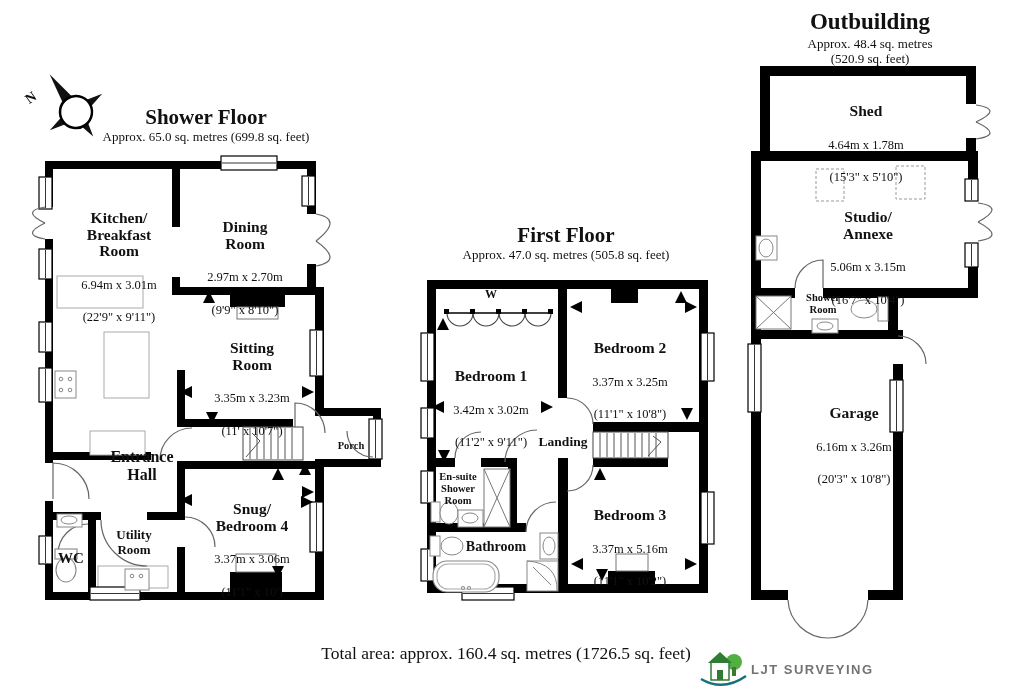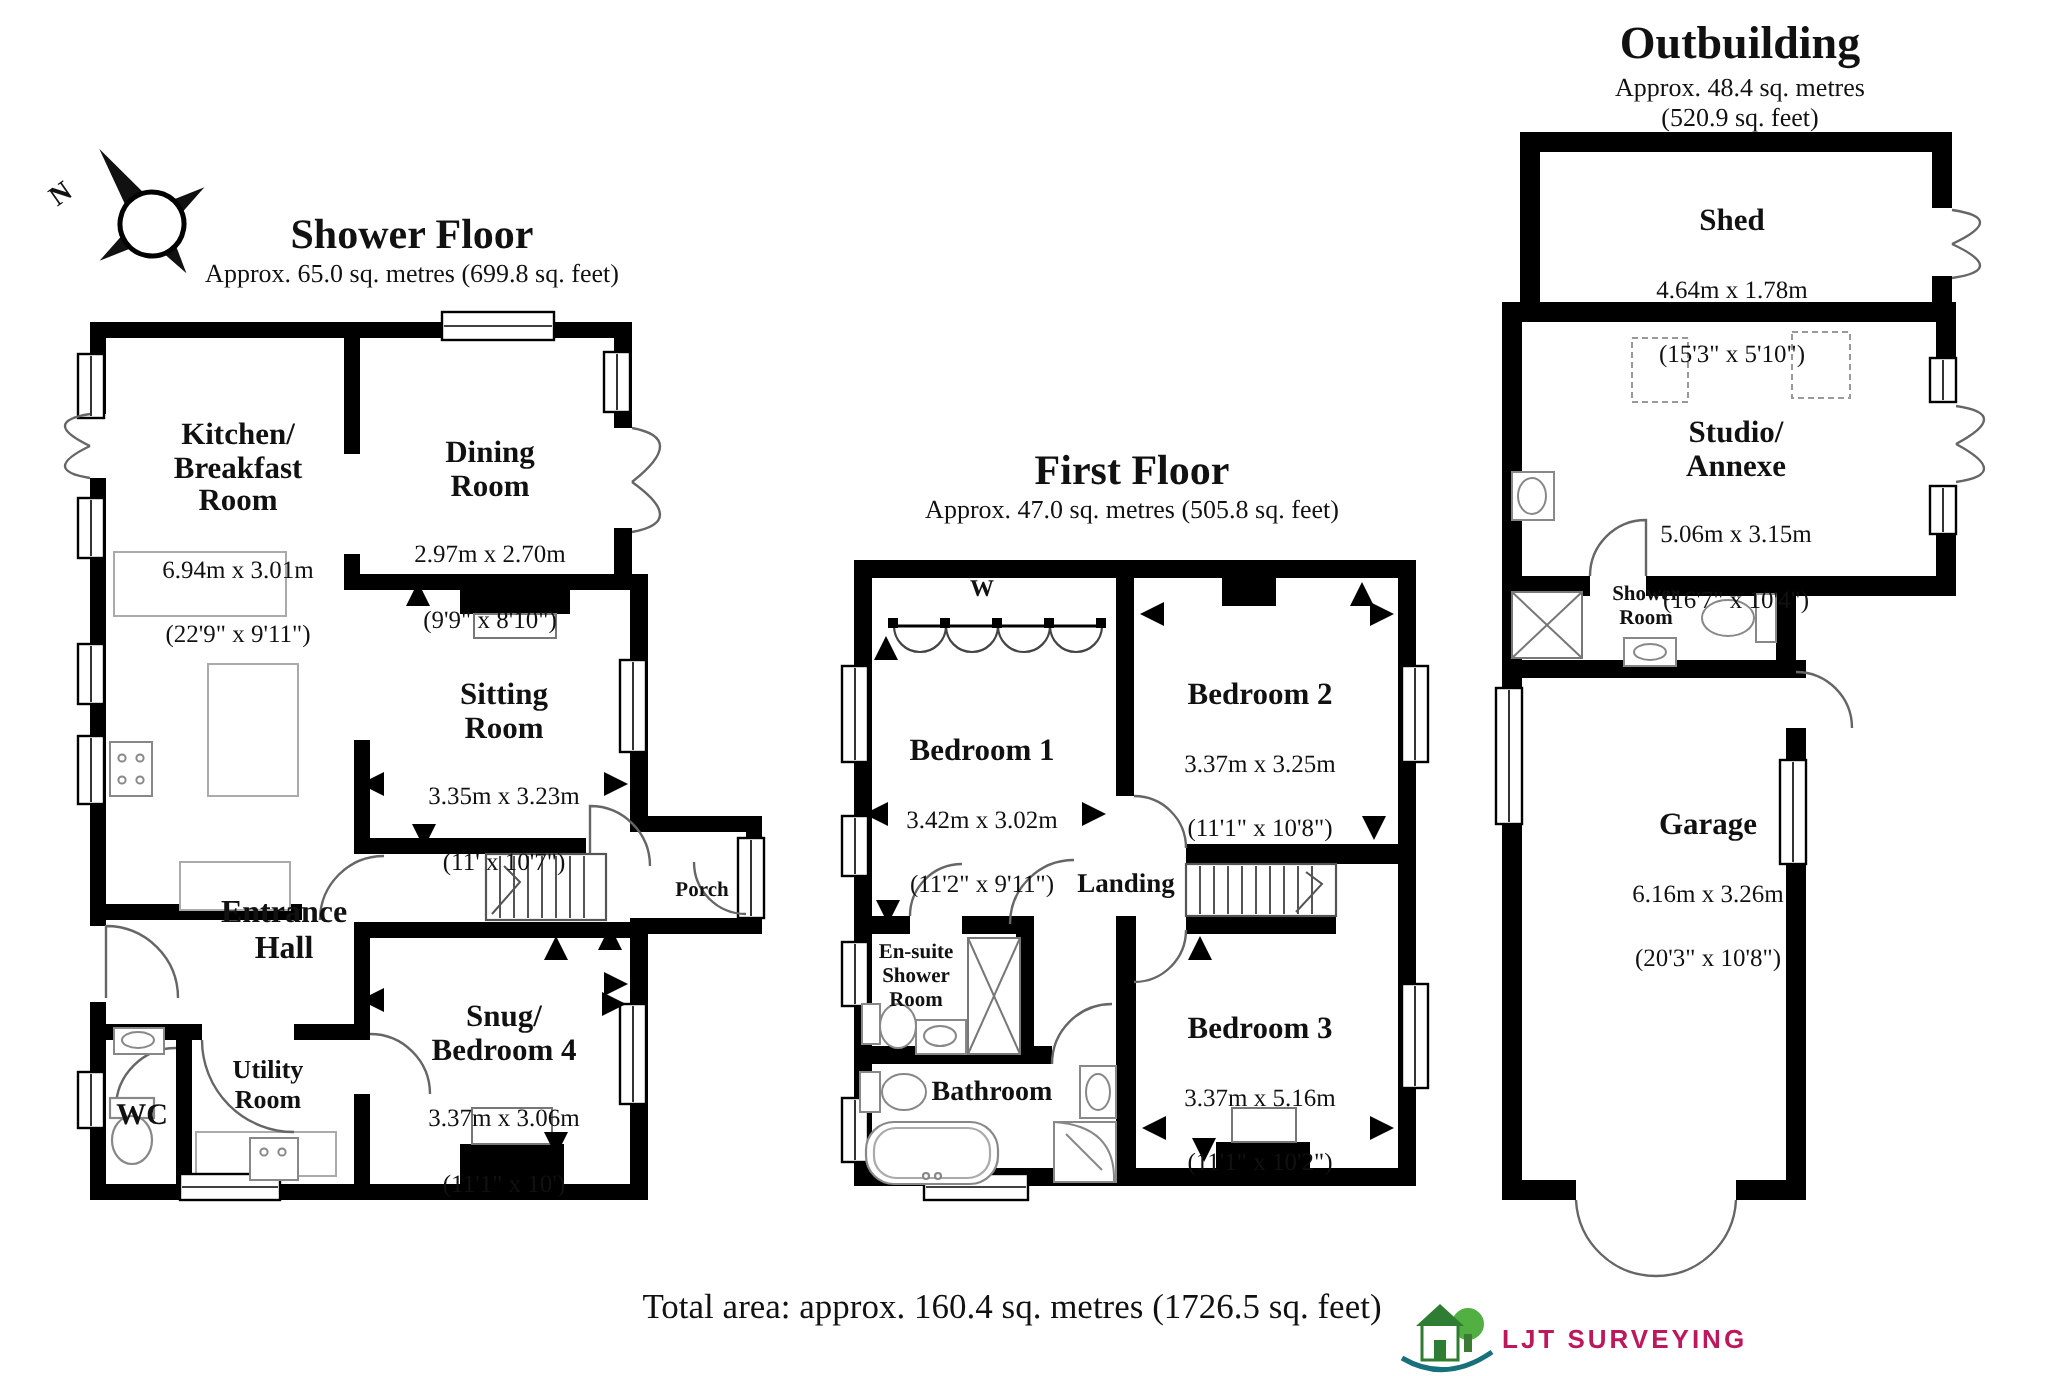--- a/index.html
+++ b/index.html
@@ -7,21 +7,21 @@
          font-family:"Liberation Serif",serif;color:#111;}
   #plan-svg{position:absolute;left:0;top:0;}
   .lbl{position:absolute;transform:translateX(-50%);text-align:center;
        white-space:pre-line;line-height:1.12;color:#111;}
   .title{font-size:21px;font-weight:bold;}
   .sub{font-size:13px;}
   .rn{font-size:15.5px;font-weight:bold;line-height:1.08;}
   .rd{font-size:12.5px;line-height:1.15;}
   .sm{font-weight:bold;}
   .brand-text{position:absolute;font-family:"Liberation Sans",sans-serif;font-weight:bold;
-       color:#be185d;letter-spacing:1.5px;text-transform:uppercase;font-size:13px;}
+       color:#737373;letter-spacing:1.5px;text-transform:uppercase;font-size:13px;}
 </style>
 </head>
 <body>
 
 <div id="stage">
 
 <svg id="plan-svg" width="1024" height="688">
   <g id="gen">
         <rect x="45" y="161" width="271" height="8" fill="#000"></rect>
         <rect x="45" y="161" width="8" height="439" fill="#000"></rect>

